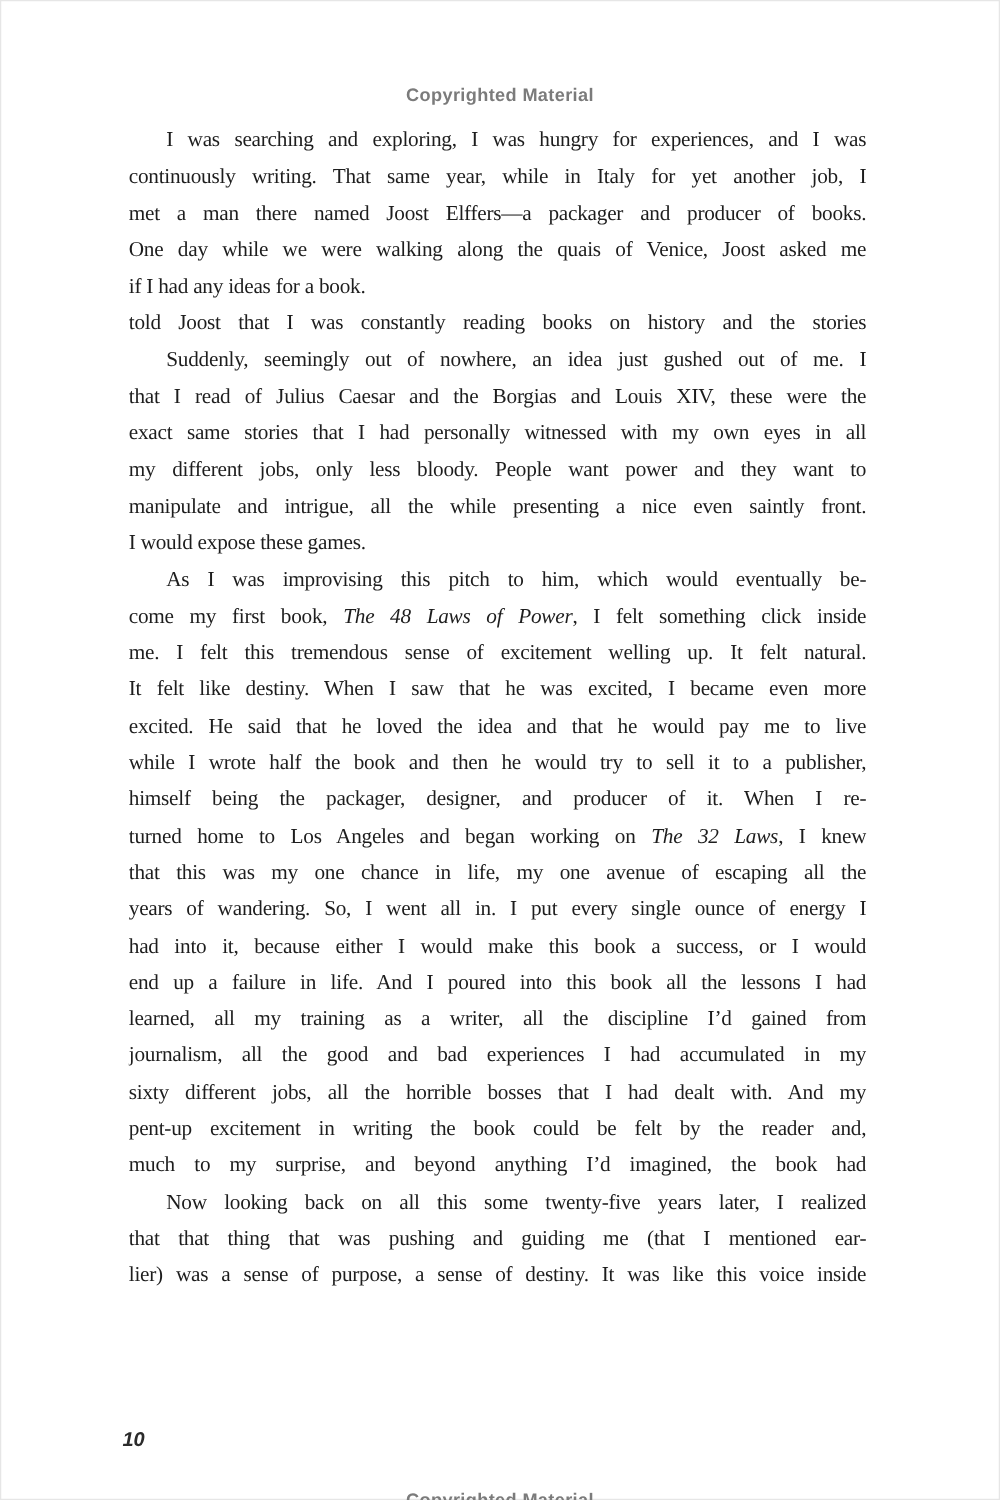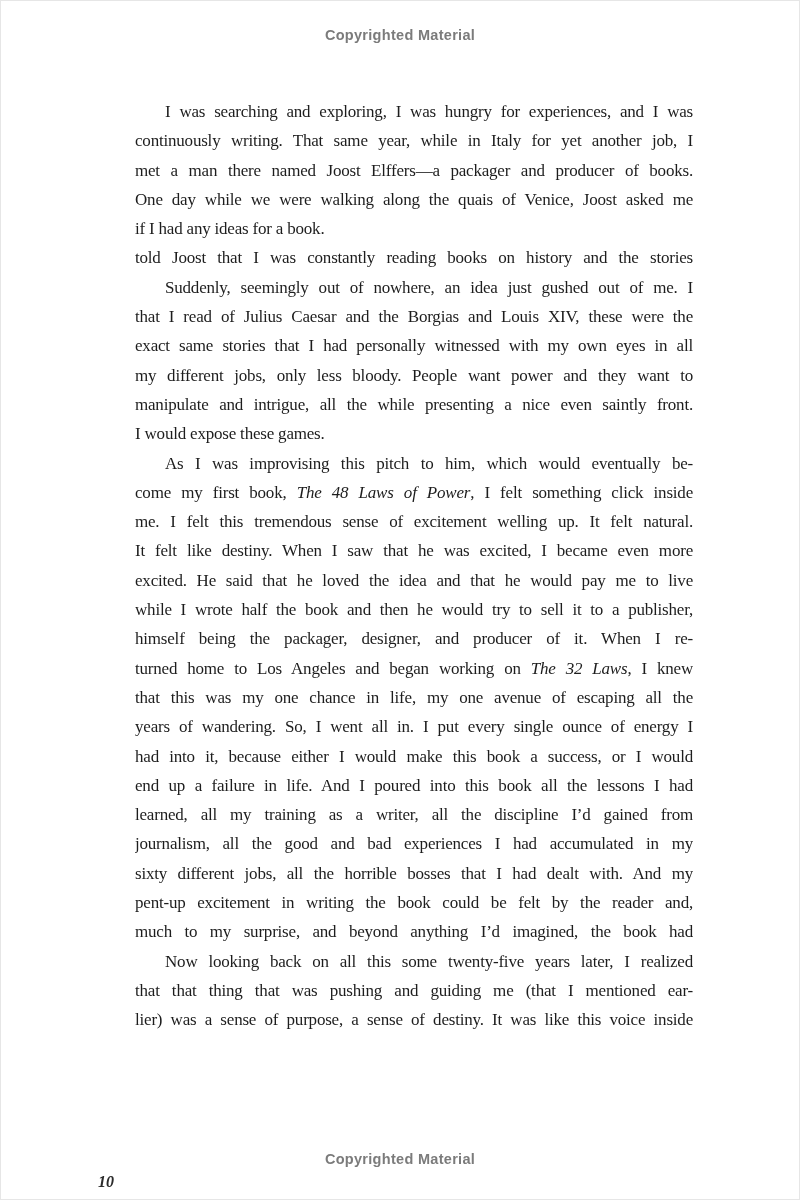--- a/index.html
+++ b/index.html
@@ -19,53 +19,53 @@
   .copyright-banner {
     position: absolute;
     left: 0;
     right: 0;
     text-align: center;
     font-family: "Liberation Sans", "DejaVu Sans", sans-serif;
     font-weight: bold;
     font-size: 14.5px;
     letter-spacing: 0.3px;
     color: #7b7b7b;
+    margin-top: 42px;
   }
   .copyright-banner.top { top: 27px; }
   .copyright-banner.bottom { top: 1151px; }
   .text-block {
     position: absolute;
     left: 103px;
     top: 97px;
     width: 590px;
     color: #1d1d1d;
     font-size: 17px;
     letter-spacing: -0.2px;
   }
   .line {
     height: 29.3px;
     line-height: 29.3px;
     overflow: hidden;
-    margin-left: 32px;
   }
   .line.justified {
     text-align: justify;
     text-align-last: justify;
   }
   .line.indent {
     text-indent: 30px;
   }
   .italic {
     font-style: italic;
   }
   .page-number {
     position: absolute;
     left: 98px;
-    top: 1173px;
-    font-family: Liberation Serif, serif;
+    top: 1144px;
+    font-family: Liberation Sans, sans-serif;
     font-weight: bold;
     font-style: italic;
     font-size: 16px;
     color: #2b2b2b;
   }
 </style>
 </head>
 <body>
 
 <div class="page">

